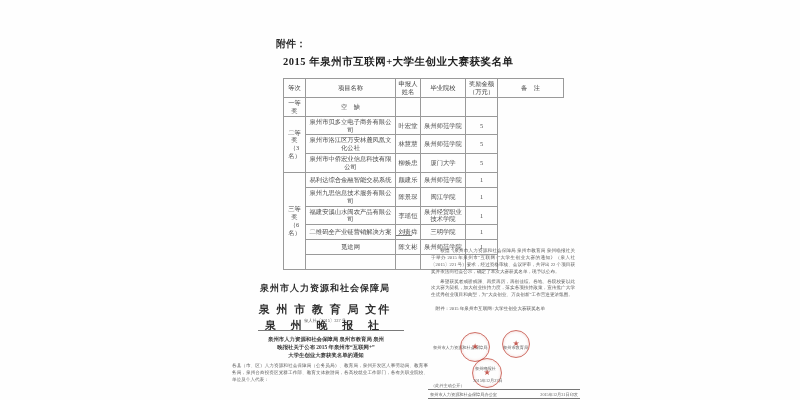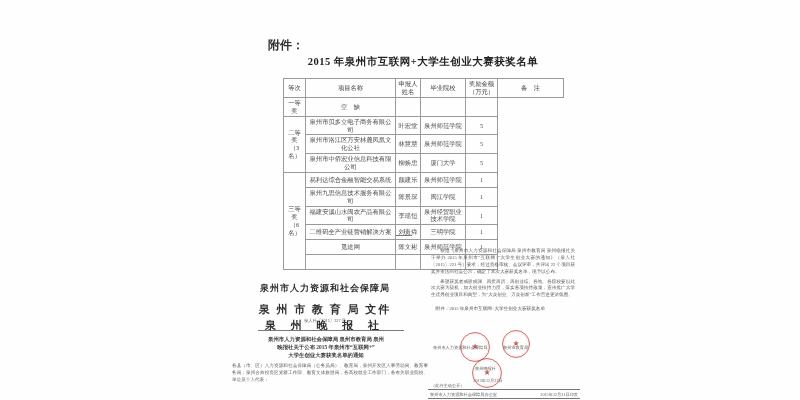--- a/index.html
+++ b/index.html
@@ -1,22 +1,22 @@
 <!DOCTYPE html>
 <html><head>
 <meta charset="utf-8">
 <style>
   html,body{margin:0;padding:0;background:#ffffff;}
   #stage{position:relative;width:800px;height:400px;background:#fefefe;overflow:hidden;
          font-family:"Liberation Serif","DejaVu Serif",serif;color:#3a3a3a;}
   .abs{position:absolute;}
 
   
-  .attach-label{left:268px;top:37px;font-size:12px;font-weight:bold;color:#2e2e2e;}
-  .doc-title{left:283px;top:55px;width:280px;text-align:center;font-size:10.5px;
+  .attach-label{left:276px;top:37px;font-size:10px;font-weight:bold;color:#2e2e2e;}
+  .doc-title{left:283px;top:55px;width:280px;text-align:left;font-size:10.5px;
              font-weight:bold;color:#1f1f1f;letter-spacing:0.5px;}
   .award-table{left:283px;top:78px;width:280px;border-collapse:collapse;
                font-size:6.3px;line-height:1.25;color:#4a4a4a;table-layout:fixed;}
   .award-table th,.award-table td{border:0.5px solid #9a9a9a;padding:1px 2px;
                text-align:center;vertical-align:middle;white-space:pre-line;
                font-weight:normal;overflow:hidden;}
   .award-table th{height:16px;color:#3d3d3d;}
   .award-table td{height:12px;}
   .page-marker{left:396px;top:228px;width:16px;text-align:center;font-size:5.5px;
                color:#555;border-bottom:0.5px solid #777;padding-bottom:1px;}

